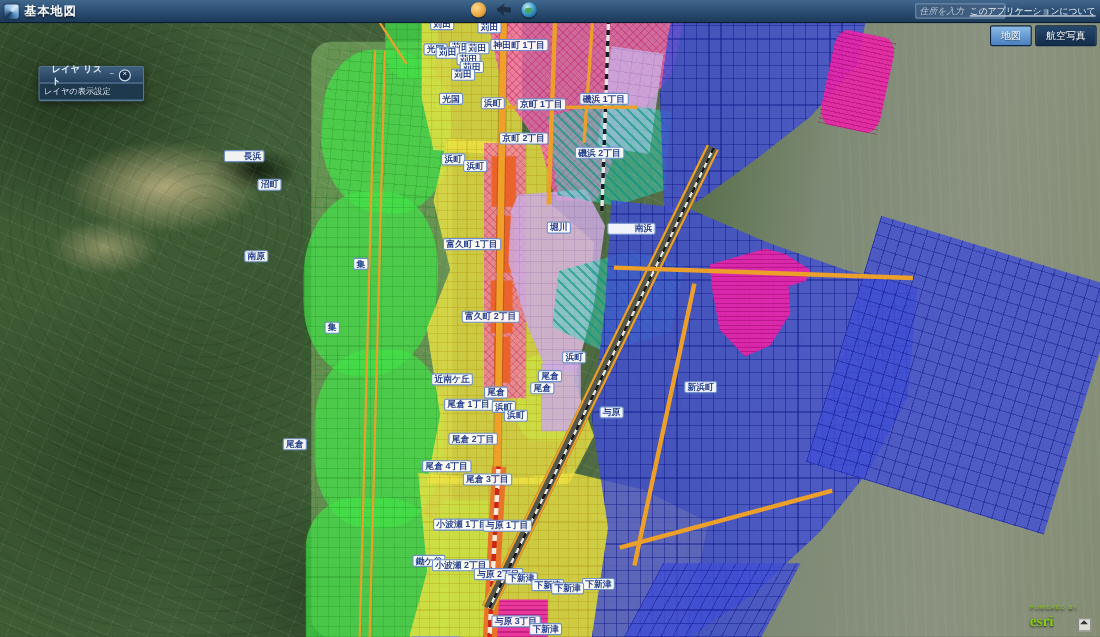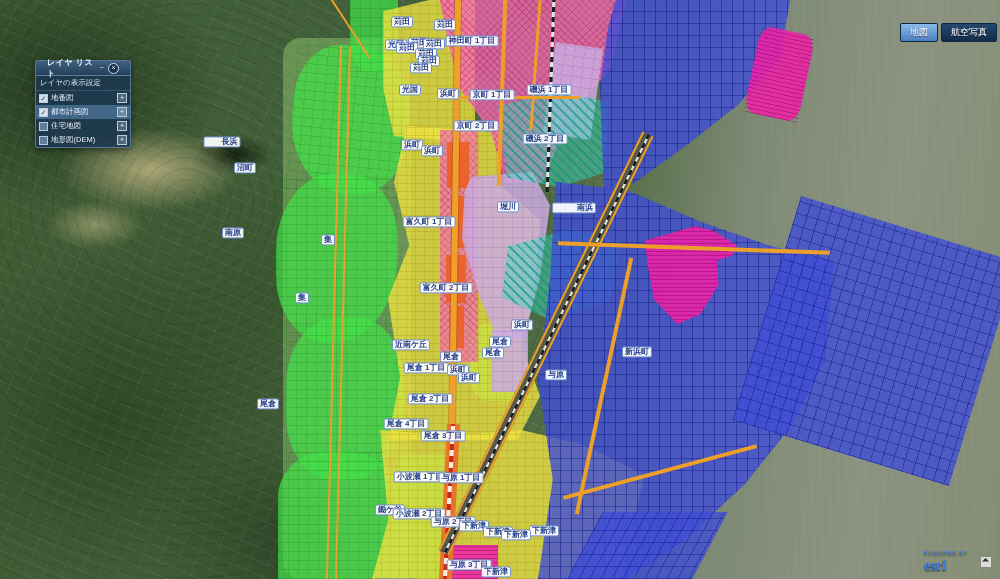--- a/index.html
+++ b/index.html
@@ -170,22 +170,22 @@
   .lp-item{height:14px;display:flex;align-items:center;gap:3px;padding:0 3px;cursor:pointer;}
   .lp-item.selected{background:rgba(110,160,210,.45);}
   .lp-check{width:7px;height:7px;border:1px solid #b9cde0;background:rgba(235,242,248,.9);
     font-size:7px;line-height:7px;text-align:center;color:#123a66;font-weight:bold;}
   .lp-check.off{background:rgba(150,185,215,.55);color:transparent;}
   .lp-label{flex:1;font-size:7.5px;white-space:nowrap;overflow:hidden;}
   .lp-expand{width:8px;height:8px;border:1px solid #b9cde0;background:rgba(190,212,232,.3);
     font-size:7px;line-height:7px;text-align:center;color:#eef4fa;cursor:pointer;}
 
   
-  #attribution{position:absolute;right:8px;bottom:5px;z-index:55;display:flex;align-items:center;gap:12px;
-    color:#3b82f6;text-shadow:0 1px 2px rgba(0,0,0,.8);}
+  #attribution{position:absolute;right:8px;bottom:5px;z-index:55;display:flex;align-items:flex-end;gap:0;
+    color:#84cc16;text-shadow:0 1px 2px rgba(0,0,0,.8);}
   #powered-by{font-size:5px;letter-spacing:1px;display:block;text-align:center;}
   #esri-word{font-size:14px;font-weight:bold;line-height:12px;font-family:"Liberation Serif","DejaVu Serif",serif;}
   #attr-expand{width:10px;height:10px;background:rgba(235,235,230,.85);border:1px solid #888;
     position:relative;cursor:pointer;}
   #attr-expand::after{content:"";position:absolute;left:2px;top:2px;width:0;height:0;
     border-left:5px solid #333;border-bottom:5px solid transparent;transform:rotate(45deg);}
 </style>
 </head>
 <body>
 
@@ -288,55 +288,44 @@
         <div class="map-label" style="left: 474px; top: 526px;">下新津</div>
         <div class="map-label" style="left: 544px; top: 531px;">下新津</div>
         <div class="map-label" style="left: 498px; top: 532px;">下新津</div>
         <div class="map-label" style="left: 516px; top: 535px;">下新津</div>
         <div class="map-label" style="left: 396px; top: 556px; margin-top: 28px;">新津 1丁目</div>
         <div class="map-label" style="left: 469px; top: 565px;">与原 3丁目</div>
         <div class="map-label" style="left: 496px; top: 572px;">下新津</div>
       </div>
   </div>
 
+  <div id="titlebar">
+    <span id="logo"></span>
+    <span id="app-title">基本地図</span>
+    <div id="tb-icons">
+      <span class="tb-icon icon-overview"></span>
+      <span class="tb-icon icon-pan"></span>
+      <span class="tb-icon icon-globe"></span>
+    </div>
+    <input id="search-input" type="text" placeholder="住所を入力" style="">
+    <a id="about-link">このアプリケーションについて</a>
+  </div>
 
   <div id="basemap-toggle">
     <span class="bm-btn active">地図</span>
     <span class="bm-btn inactive">航空写真</span>
   </div>
 
   <div id="layer-panel">
     <div id="lp-header">
       <span id="lp-title">レイヤ リスト</span>
       <span class="lp-hbtn">−</span>
       <span class="lp-hbtn lp-close">×</span>
     </div>
     <div id="lp-subtitle">レイヤの表示設定</div>
-    <div id="lp-items">
-        <div class="lp-item">
-          <span class="lp-check">✓</span>
-          <span class="lp-label">地番図</span>
-          <span class="lp-expand">+</span>
-        </div>
-        <div class="lp-item selected">
-          <span class="lp-check">✓</span>
-          <span class="lp-label">都市計画図</span>
-          <span class="lp-expand">+</span>
-        </div>
-        <div class="lp-item">
-          <span class="lp-check off"></span>
-          <span class="lp-label">住宅地図</span>
-          <span class="lp-expand">+</span>
-        </div>
-        <div class="lp-item">
-          <span class="lp-check off"></span>
-          <span class="lp-label">地形図(DEM)</span>
-          <span class="lp-expand">+</span>
-        </div>
-      </div>
   </div>
 
   <div id="attribution">
     <span>
       <span id="powered-by">POWERED BY</span>
       <span id="esri-word">esri</span>
     </span>
     <span id="attr-expand"></span>
   </div>
 

